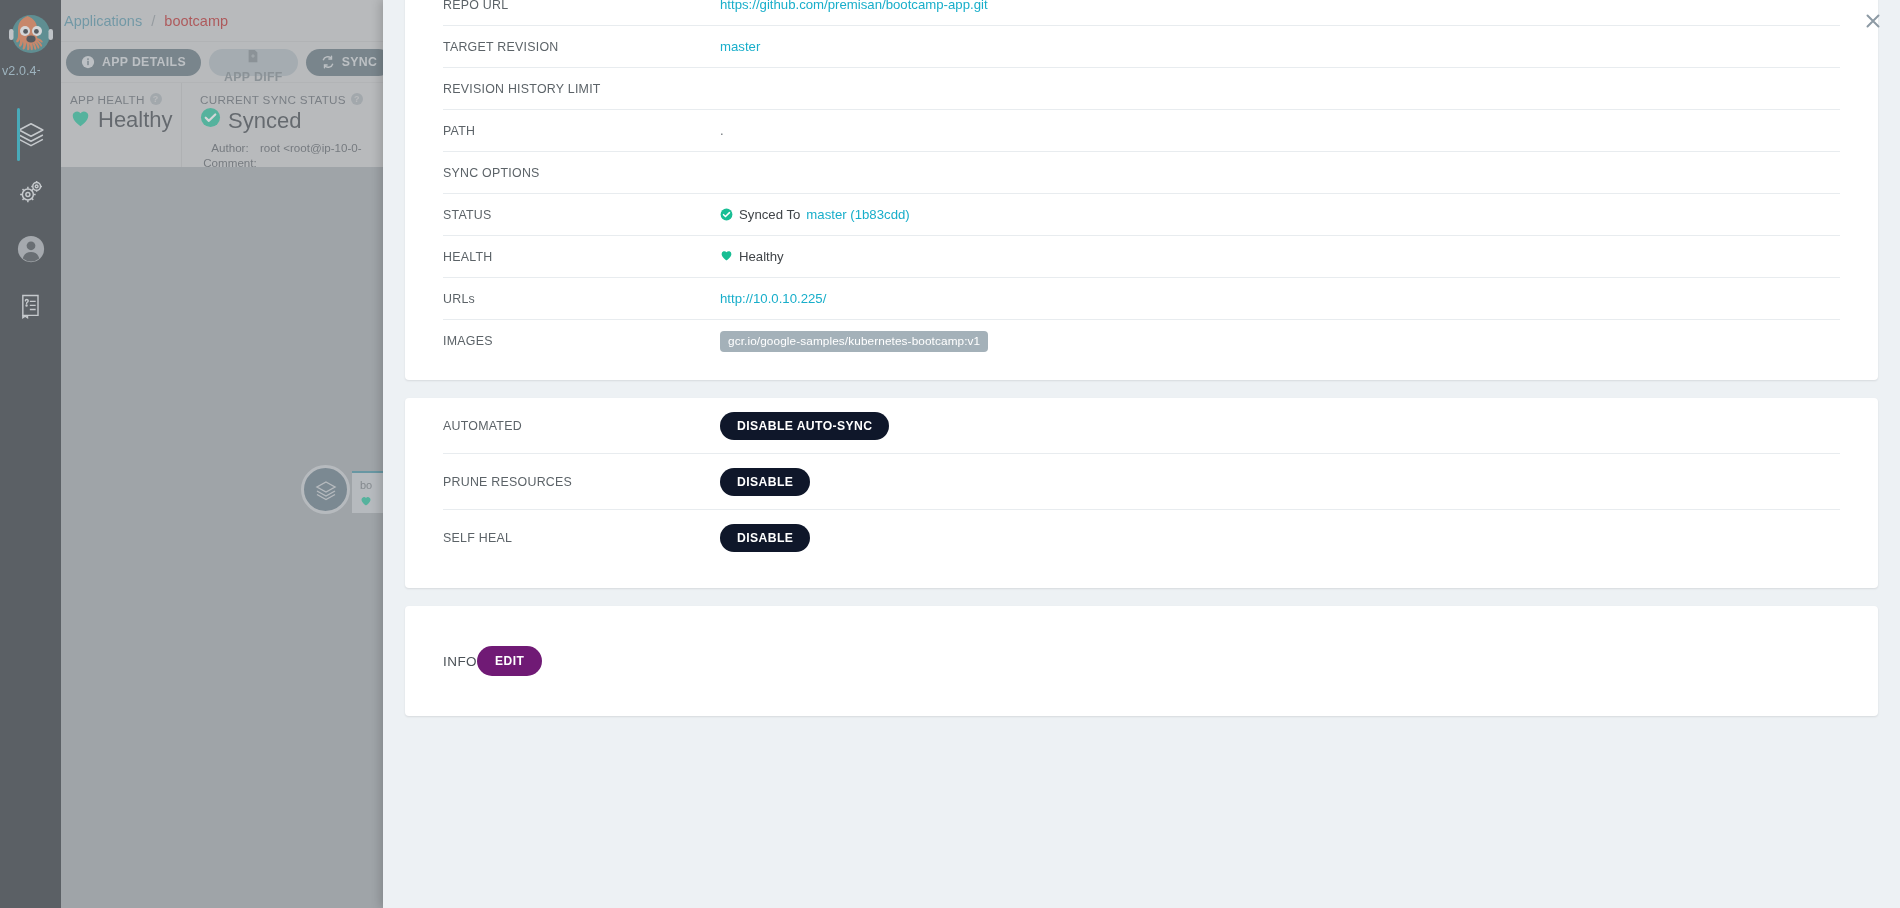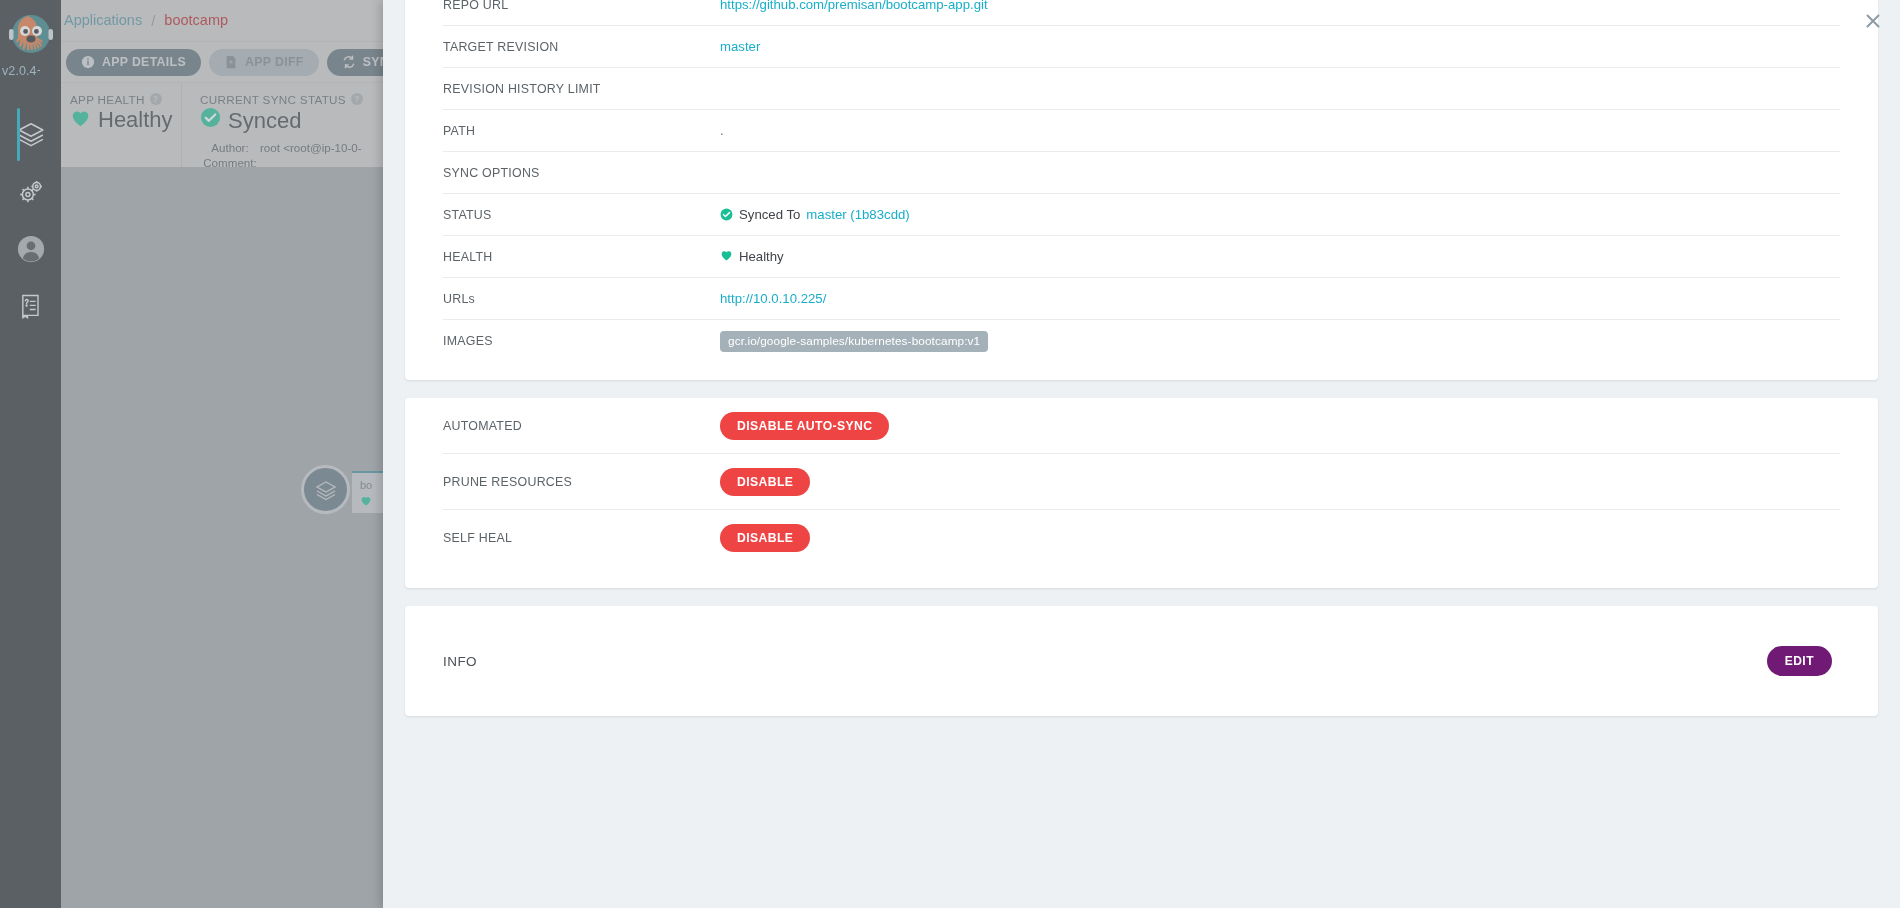--- a/index.html
+++ b/index.html
@@ -38,41 +38,41 @@
   }
   .nav-item svg { display: block; }
 
   
   #topbar {
     position: absolute; left: 61px; top: 0; width: 1839px; height: 41px;
     background: #cdcdcd;
     display: flex; align-items: center; padding-left: 3px;
     z-index: 2;
   }
-  #breadcrumb { display: flex; align-items: flex-start; font-size: 14.5px; }
+  #breadcrumb { display: flex; align-items: center; font-size: 14.5px; }
   .crumb-link { color: #4e8fa3; }
   .crumb-sep { color: #8d9499; margin: 0 9px; font-size: 15px; }
   .crumb-current { color: #b91c1c; font-weight: normal; }
 
   
   #toolbar {
     position: absolute; left: 61px; top: 41px; width: 1839px; height: 41px;
     background: #cdcdcd; border-top: 1px solid #c0c0c0;
     display: flex; align-items: center; gap: 8px; padding-left: 5px;
     z-index: 2;
   }
   .tb-btn {
     height: 27px; border-radius: 14px; border: none;
     display: inline-flex; align-items: center; gap: 7px;
     padding: 0 15px; font-size: 12.3px; font-weight: bold;
     letter-spacing: .35px; color: #d4d8da; cursor: pointer;
     font-family: "Liberation Sans", sans-serif;
   }
   .tb-btn.dark   { background: #5a6c75; }
-  .tb-btn.light  { background: #a9b3b8; color: #7a8489; }
+  .tb-btn.light  { background: #a9b3b8; color: #7a8489; flex-direction: column; }
   .tb-ico { width: 14px; height: 14px; display:inline-block; }
 
   
   #statusbar {
     position: absolute; left: 61px; top: 82px; width: 1839px; height: 85px;
     background: #cdcdcd; border-top: 1px solid #c2c2c2;
     display: flex; z-index: 2;
   }
   .stat-col { padding: 10px 16px 0 9px; position: relative; }
   .stat-col + .stat-col { border-left: 1px solid #bcbcbc; padding-left: 18px; }
@@ -164,28 +164,28 @@
 
   .sec-head {
     font-size: 13.5px; color: #4b5157; letter-spacing: .45px;
     padding: 30px 0 20px 0;
   }
   #card-policy { padding-bottom: 22px; }
   .policy-row { display: flex; align-items: center; min-height: 56px; border-bottom: 1px solid #e8ecef; }
   .policy-row:last-child { border-bottom: none; }
   .policy-key { width: 277px; flex: none; font-size: 12.4px; color: #5c6368; letter-spacing: .25px; }
   .pill-btn {
-    background: #ef4444; color: #ffffff; border: none; cursor: pointer;
+    background: #0f172a; color: #ffffff; border: none; cursor: pointer;
     border-radius: 15px; height: 28px; padding: 0 17px;
     font-size: 12.2px; font-weight: bold; letter-spacing: .4px;
     font-family: "Liberation Sans", sans-serif;
   }
 
-  #card-info { display: flex; align-items: center; justify-content: space-between;
-               min-height: 110px; padding: 0 46px 0 38px; }
+  #card-info { display: flex; align-items: center; justify-content: flex-start;
+               min-height: 110px; padding: 0 30px 0 38px; }
   #card-info .sec-head { padding: 0; }
   .edit-btn {
     background: #701a75; color: #ffffff; border: none; cursor: pointer;
     border-radius: 16px; height: 30px; padding: 0 18px;
     font-size: 12px; font-weight: bold; letter-spacing: .5px;
     font-family: "Liberation Sans", sans-serif;
   }
   .synced-dot { display:inline-flex; align-items:center; }
 </style>
 </head>

